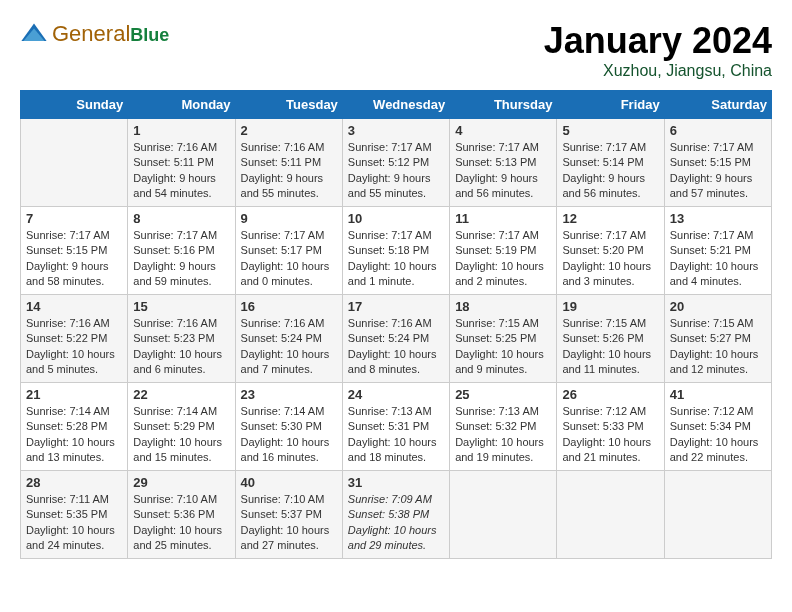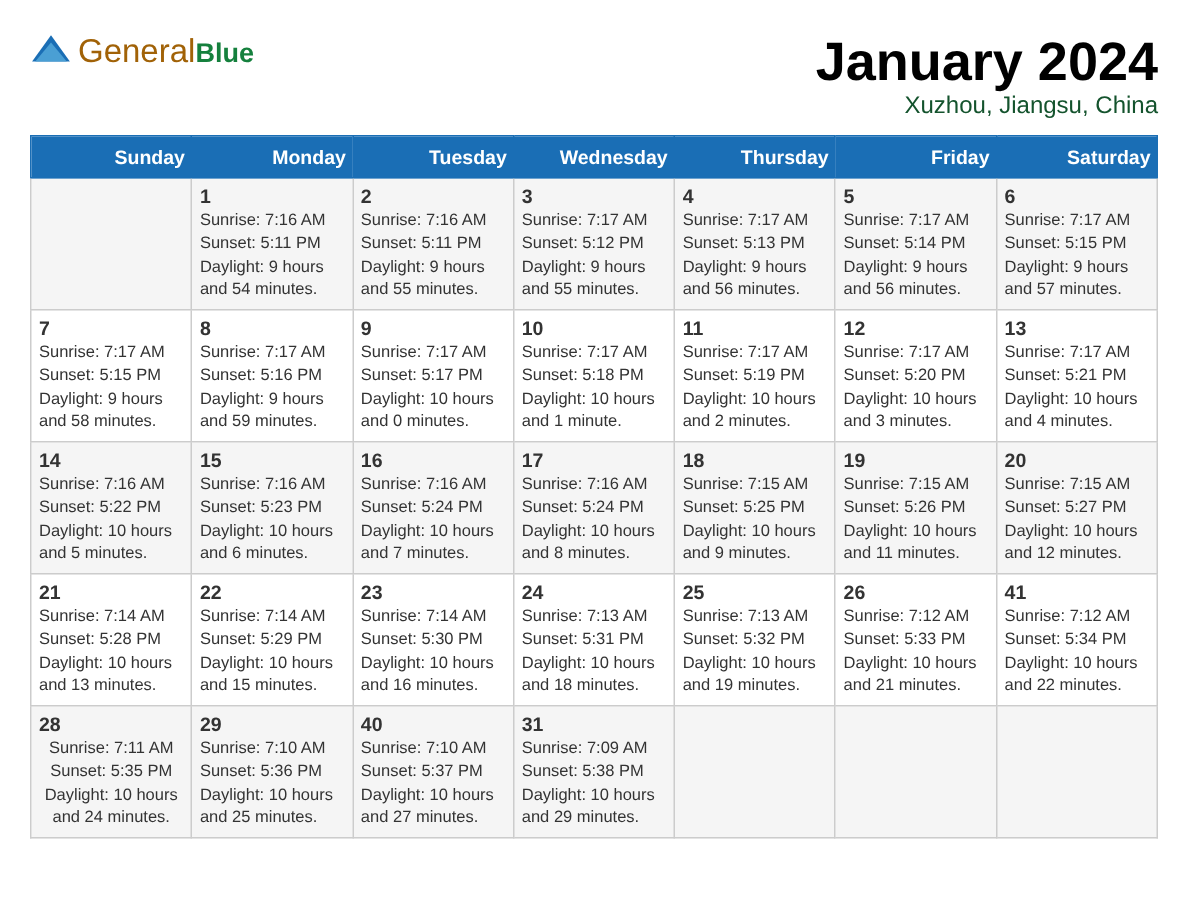--- a/index.html
+++ b/index.html
@@ -316,42 +316,42 @@
           <span class="day-number">41</span>
           <div class="day-info" style="white-space: pre-line;">Sunrise: 7:12 AM
 Sunset: 5:34 PM
 Daylight: 10 hours
 and 22 minutes.</div>
         </td>
       </tr>
       <tr>
         <td>
           <span class="day-number">28</span>
-          <div class="day-info" style="white-space: pre-line; text-align: center;">Sunrise: 7:11 AM
+          <div class="day-info" style="white-space: pre-line;">Sunrise: 7:11 AM
 Sunset: 5:35 PM
 Daylight: 10 hours
 and 24 minutes.</div>
         </td>
         <td>
           <span class="day-number">29</span>
           <div class="day-info" style="white-space: pre-line;">Sunrise: 7:10 AM
 Sunset: 5:36 PM
 Daylight: 10 hours
 and 25 minutes.</div>
         </td>
         <td>
           <span class="day-number">40</span>
           <div class="day-info" style="white-space: pre-line;">Sunrise: 7:10 AM
 Sunset: 5:37 PM
 Daylight: 10 hours
 and 27 minutes.</div>
         </td>
         <td>
           <span class="day-number">31</span>
-          <div class="day-info" style="white-space: pre-line;">Sunrise: 7:09 AM
+          <div class="day-info" style="white-space: pre-line; font-style: italic;">Sunrise: 7:09 AM
 Sunset: 5:38 PM
 Daylight: 10 hours
 and 29 minutes.</div>
         </td>
         <td class="empty-cell"></td>
         <td class="empty-cell"></td>
         <td class="empty-cell"></td>
       </tr>
     </tbody>
 </table>

